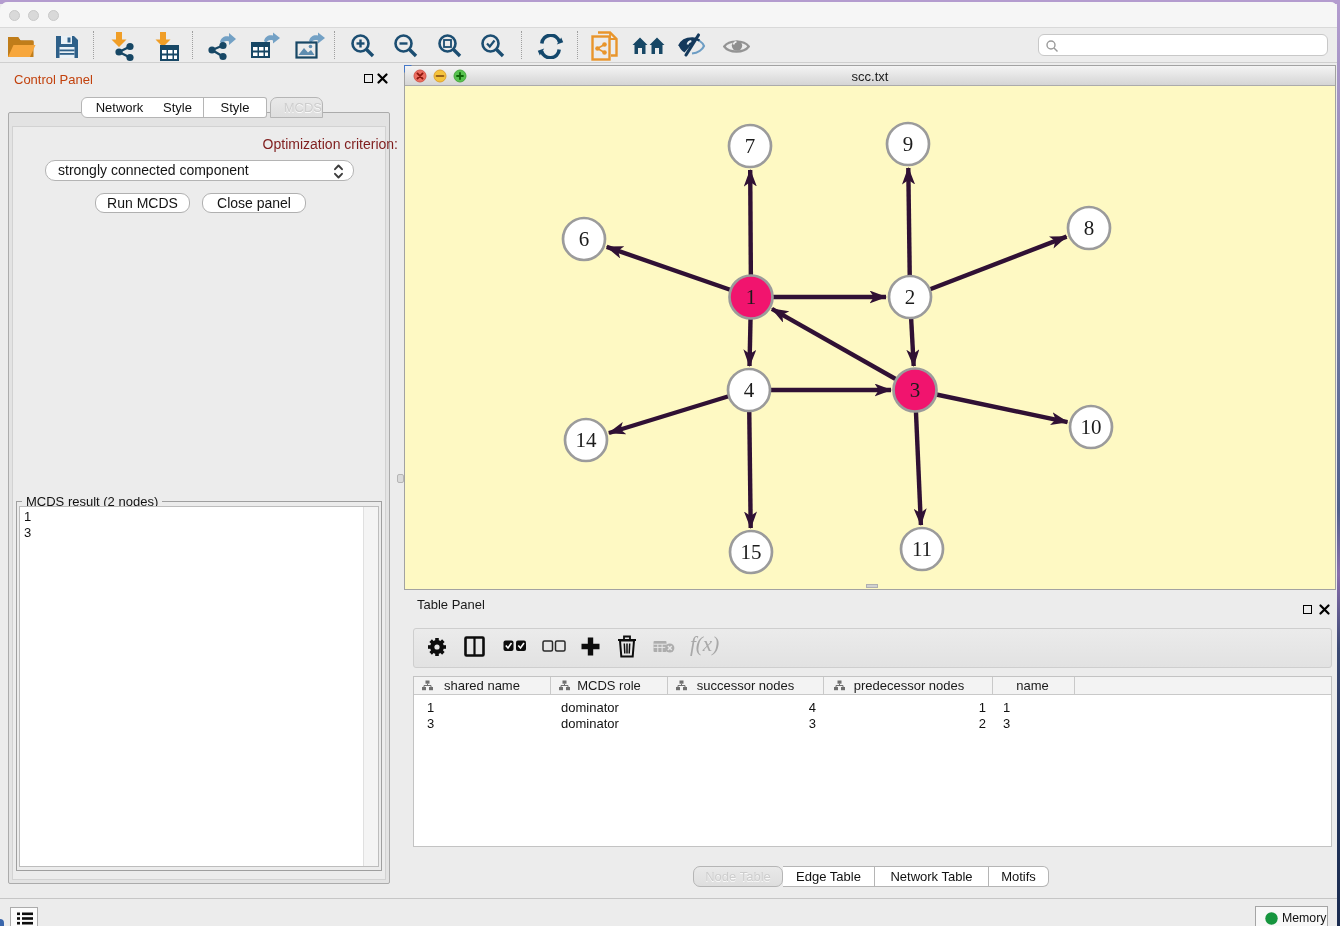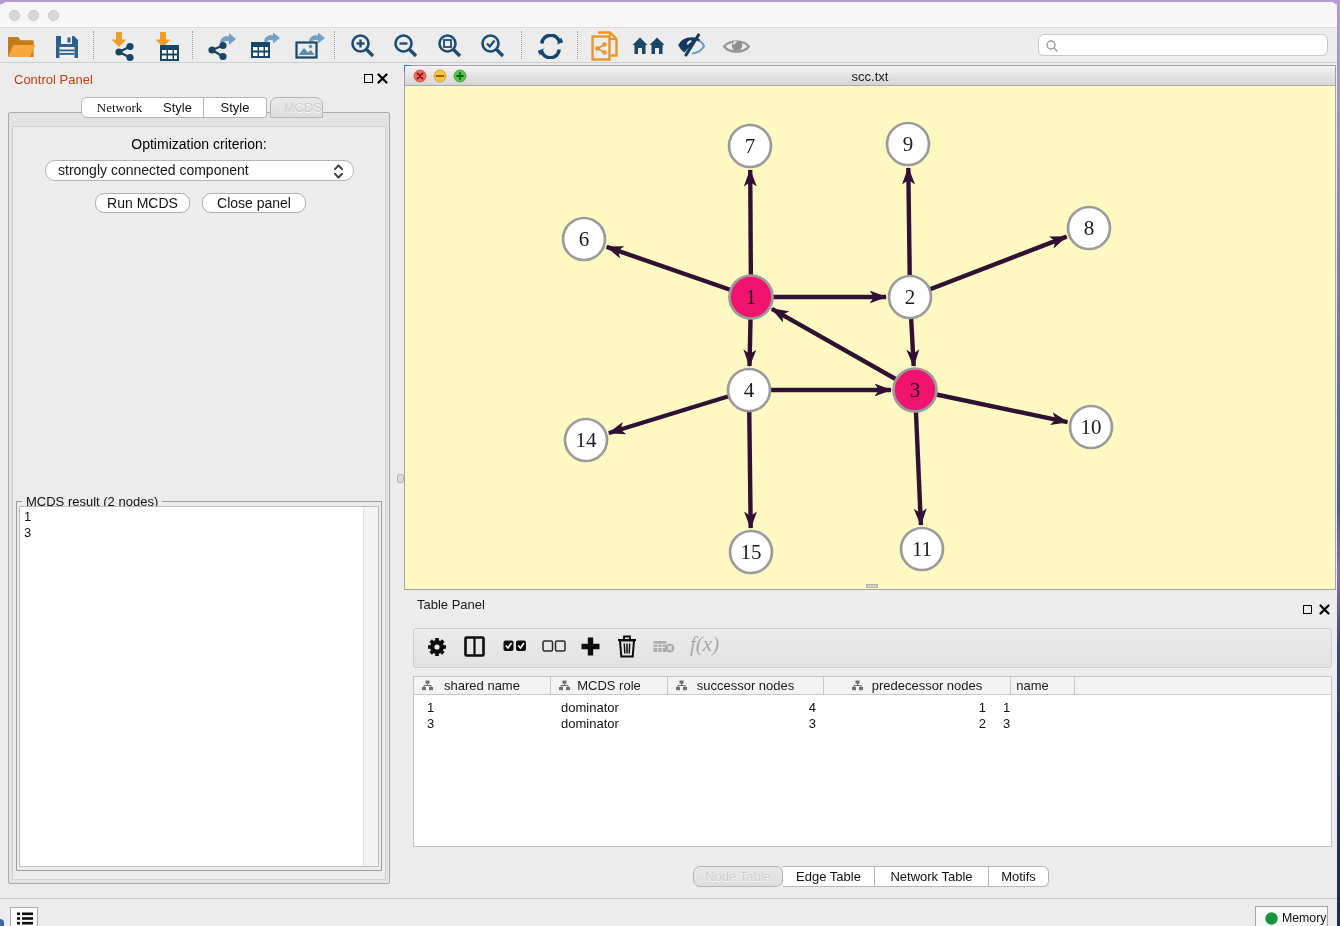--- a/index.html
+++ b/index.html
@@ -23,21 +23,21 @@
 #cpTitle{left:14px;top:10px;font-size:13px;color:#c2410c;}
 #cpFloat{left:364px;top:12px;width:9px;height:9px;border:1.5px solid #000;}
 #cpClose{left:377px;top:10px;font-size:13px;font-weight:bold;color:#000;}
 
 .tabrow{height:21px;}
 .tab{position:absolute;top:0;height:21px;background:#fff;border:1px solid #b5b5b5;font-size:13px;color:#111;text-align:center;line-height:19px;}
 .tabsel{background:linear-gradient(#e9e9e9,#dedede);color:#cdcdcd;text-shadow:0 1px 0 #fafafa;border-radius:7px 7px 0 0;}
 
 #cpA{left:8px;top:50px;width:382px;height:772px;background:#e3e3e3;border:1px solid #ababab;border-radius:2px;}
 #cpB{left:12px;top:64px;width:374px;height:754px;background:#ececec;border:1px solid #d2d2d2;}
-#optlabel{left:0;top:74px;width:398px;text-align:center;font-size:14px;color:#000000;}
+#optlabel{left:0;top:74px;width:398px;text-align:right;font-size:14px;color:#7f1d1d;}
 #dropdown{left:45px;top:98px;width:309px;height:21px;background:#fff;border:1px solid #b4b4b4;border-radius:10px;font-size:14px;color:#141414;line-height:19px;padding-left:12px;}
 .btn{position:absolute;background:#fff;border:1px solid #b0b0b0;border-radius:9px;font-size:14px;color:#141414;text-align:center;line-height:18px;height:20px;}
 
 #fs{left:16px;top:439px;width:366px;height:370px;border:1px solid #9f9f9f;}
 #fsLabel{left:22px;top:432px;background:#ececec;padding:0 4px;font-size:13px;color:#111;}
 #fsWhite{left:19px;top:444px;width:360px;height:361px;background:#fff;border:1px solid #bdbdbd;font-size:13px;color:#111;line-height:16px;padding:2px 0 0 4px;}
 #fsScroll{left:363px;top:445px;width:15px;height:359px;background:#f4f4f4;border-left:1px solid #e0e0e0;}
 
 #divh1{left:397px;top:472px;width:7px;height:9px;background:#dadada;border:1px solid #b5b5b5;border-radius:2px;}
 
@@ -210,21 +210,21 @@
   </div>
   <div id="cpanel" class="abs">
     <div id="cpTitle" class="abs">Control Panel</div>
     <div id="cpFloat" class="abs"></div>
     <div id="cpClose" class="abs"><svg width="11" height="11" viewBox="0 0 11 11">
           <path d="M1.5 1.5 L9.5 9.5 M9.5 1.5 L1.5 9.5" stroke="#000" stroke-width="2.2" stroke-linecap="round"></path>
         </svg></div>
     <div id="cpA" class="abs"></div>
     <div id="cpB" class="abs"></div>
     <div class="tabrow">
-      <div class="tab abs" style="left:81px;top:35px;width:77px;border-radius:6px 0 0 6px;font-family:Liberation Serif, serif;">Network</div>
+      <div class="tab abs" style="left:81px;top:35px;width:77px;border-radius:6px 0 0 6px;">Network</div>
       <div class="tab abs" style="left:152px;top:35px;width:52px;border-left:none;">Style</div>
       <div class="tab abs" style="left:204px;top:35px;width:63px;border-left:none;border-radius:0 3px 3px 0;">Style</div>
       <div class="tab tabsel abs" style="left:270px;top:35px;width:53px;text-align:right;">MCDS</div>
     </div>
     <div id="optlabel" class="abs">Optimization criterion:</div>
     <div id="dropdown" class="abs">strongly connected component
       <svg class="abs" style="right:9px;top:3px" width="11" height="15" viewBox="0 0 11 15">
           <path d="M2 5.2 L5.5 1.5 L9 5.2" fill="none" stroke="#3c3c3c" stroke-width="1.9" stroke-linecap="round" stroke-linejoin="round"></path>
           <path d="M2 9.8 L5.5 13.5 L9 9.8" fill="none" stroke="#3c3c3c" stroke-width="1.9" stroke-linecap="round" stroke-linejoin="round"></path>
         </svg>
@@ -388,21 +388,21 @@
               <path d="M5.5 3.7 V5.5 M2 7 V5.5 H9 V7" fill="none" stroke="#6f6f6f" stroke-width="1"></path>
             </svg>MCDS role</div>
         <div class="th" style="left:254px;width:156px;"><svg class="orgico" width="11" height="11" viewBox="0 0 11 11" style="position:absolute;left:8px;top:3px">
               <g fill="#6f6f6f">
                 <rect x="3.5" y="0.5" width="4" height="3.2"></rect>
                 <rect x="0" y="7" width="4" height="3.2"></rect>
                 <rect x="7" y="7" width="4" height="3.2"></rect>
               </g>
               <path d="M5.5 3.7 V5.5 M2 7 V5.5 H9 V7" fill="none" stroke="#6f6f6f" stroke-width="1"></path>
             </svg>successor nodes</div>
-        <div class="th" style="left:430px;width:167px;"><svg class="orgico" width="11" height="11" viewBox="0 0 11 11" style="position:absolute;left:8px;top:3px">
+        <div class="th" style="left:412px;width:167px;"><svg class="orgico" width="11" height="11" viewBox="0 0 11 11" style="position:absolute;left:8px;top:3px">
               <g fill="#6f6f6f">
                 <rect x="3.5" y="0.5" width="4" height="3.2"></rect>
                 <rect x="0" y="7" width="4" height="3.2"></rect>
                 <rect x="7" y="7" width="4" height="3.2"></rect>
               </g>
               <path d="M5.5 3.7 V5.5 M2 7 V5.5 H9 V7" fill="none" stroke="#6f6f6f" stroke-width="1"></path>
             </svg>predecessor nodes</div>
         <div class="th" style="left:577px;width:84px;">name</div>
       </div>
       <div id="tbody">

